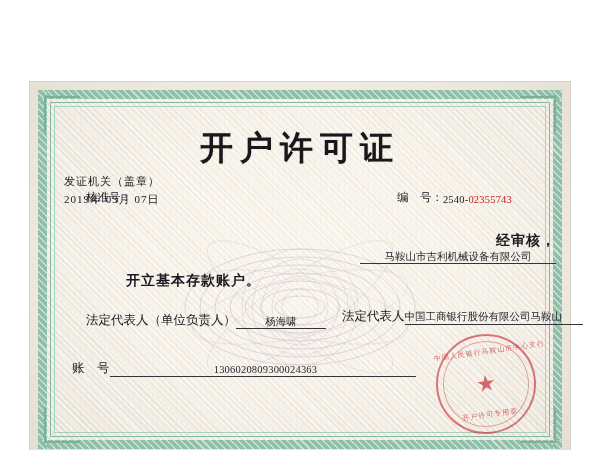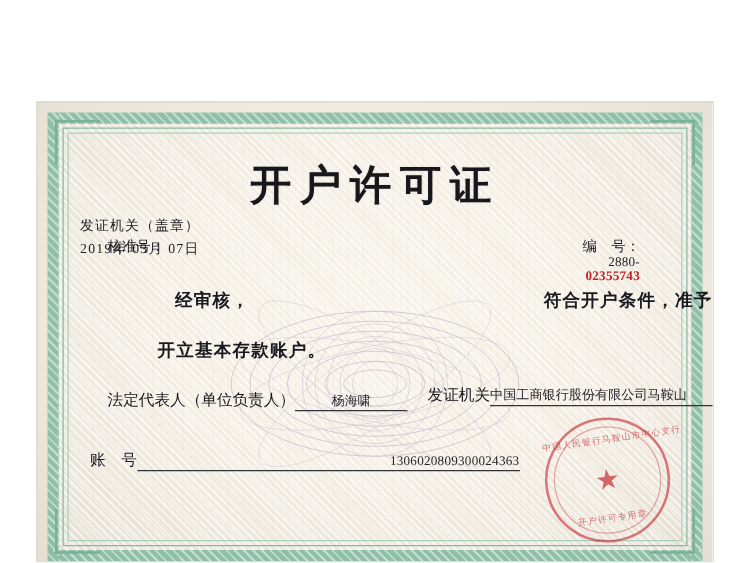--- a/index.html
+++ b/index.html
@@ -161,29 +161,29 @@
   
   .fill {
     border-bottom: 1px solid #33333a;
     display: inline-block;
     text-align: center;
     line-height: 1.25;
   }
 
   .num-red {
     color: #c22026;
-    font-weight: bold;
+    font-weight: normal;
     letter-spacing: 0.5px;
   }
 
   
   #row-approval { left: 22px;  top: 78px; }
-  #row-serial   { right: 24px; top: 78px; flex-direction: column; }
-
-  #row-main1    { left: 76px;  top: 120px; width: 430px; justify-content: space-between; }
+  #row-serial   { right: 24px; top: 78px; }
+
+  #row-main1    { left: 62px;  top: 120px; width: 430px; justify-content: space-between; flex-direction: column; }
   #row-main2    { left: 62px;  top: 160px; }
 
   #row-legal    { left: 22px;  top: 200px; }
   #row-bank     { left: 278px; top: 196px; }
 
   #row-account  { left: 8px;  top: 248px; }
 
   #row-issuer   { right: 34px; top: 288px; display: block; }
   #row-date     { right: 34px; top: 308px; display: block; }
 
@@ -290,48 +290,48 @@
     <div class="content">
 
       <div class="title">开户许可证</div>
 
       <div class="row" id="row-approval">
         <span class="label">核准号：</span>
       </div>
 
       <div class="row" id="row-serial">
         <span class="label">编　号：</span>
-        <span class="value mono">2880-</span>
+        <span class="value mono">2540-</span>
         <span class="value mono num-red">02355743</span>
       </div>
 
       <div class="row" id="row-main1">
         <span class="label big">经审核，</span>
-        <span class="label big">符合开户条件，准予</span>
+        <span class="fill value hand" style="width:196px">马鞍山市吉利机械设备有限公司</span>
       </div>
 
       <div class="row" id="row-main2">
         <span class="label big">开立基本存款账户。</span>
       </div>
 
       <div class="row" id="row-legal">
         <span class="label" style="font-size:12.5px">法定代表人（单位负责人）</span>
         <span class="fill value hand" style="width:90px">杨海啸</span>
       </div>
 
       <div class="row" id="row-bank">
-        <span class="label" style="font-size:12.5px">发证机关</span>
+        <span class="label" style="font-size:12.5px">法定代表人</span>
         <span style="display:inline-block;width:178px;border-bottom:1px solid #33333a;">
           <span class="value hand" style="display:block;line-height:1.35">中国工商银行股份有限公司马鞍山</span>
         </span>
       </div>
 
       <div class="row" id="row-account">
         <span class="label" style="font-size:12.5px">账　号</span>
-        <span class="fill value mono hand" style="width:300px;text-align:right;padding-left:6px">1306020809300024363</span>
+        <span class="fill value mono hand" style="width:300px;text-align:center;padding-left:6px">1306020809300024363</span>
       </div>
 
       <div id="row-issuer">
         <span class="issuer-line">发证机关（盖章）</span>
       </div>
       <div id="row-date">
         <span class="date-line">2019年 03月 07日</span>
       </div>
 
       <div class="seal">

